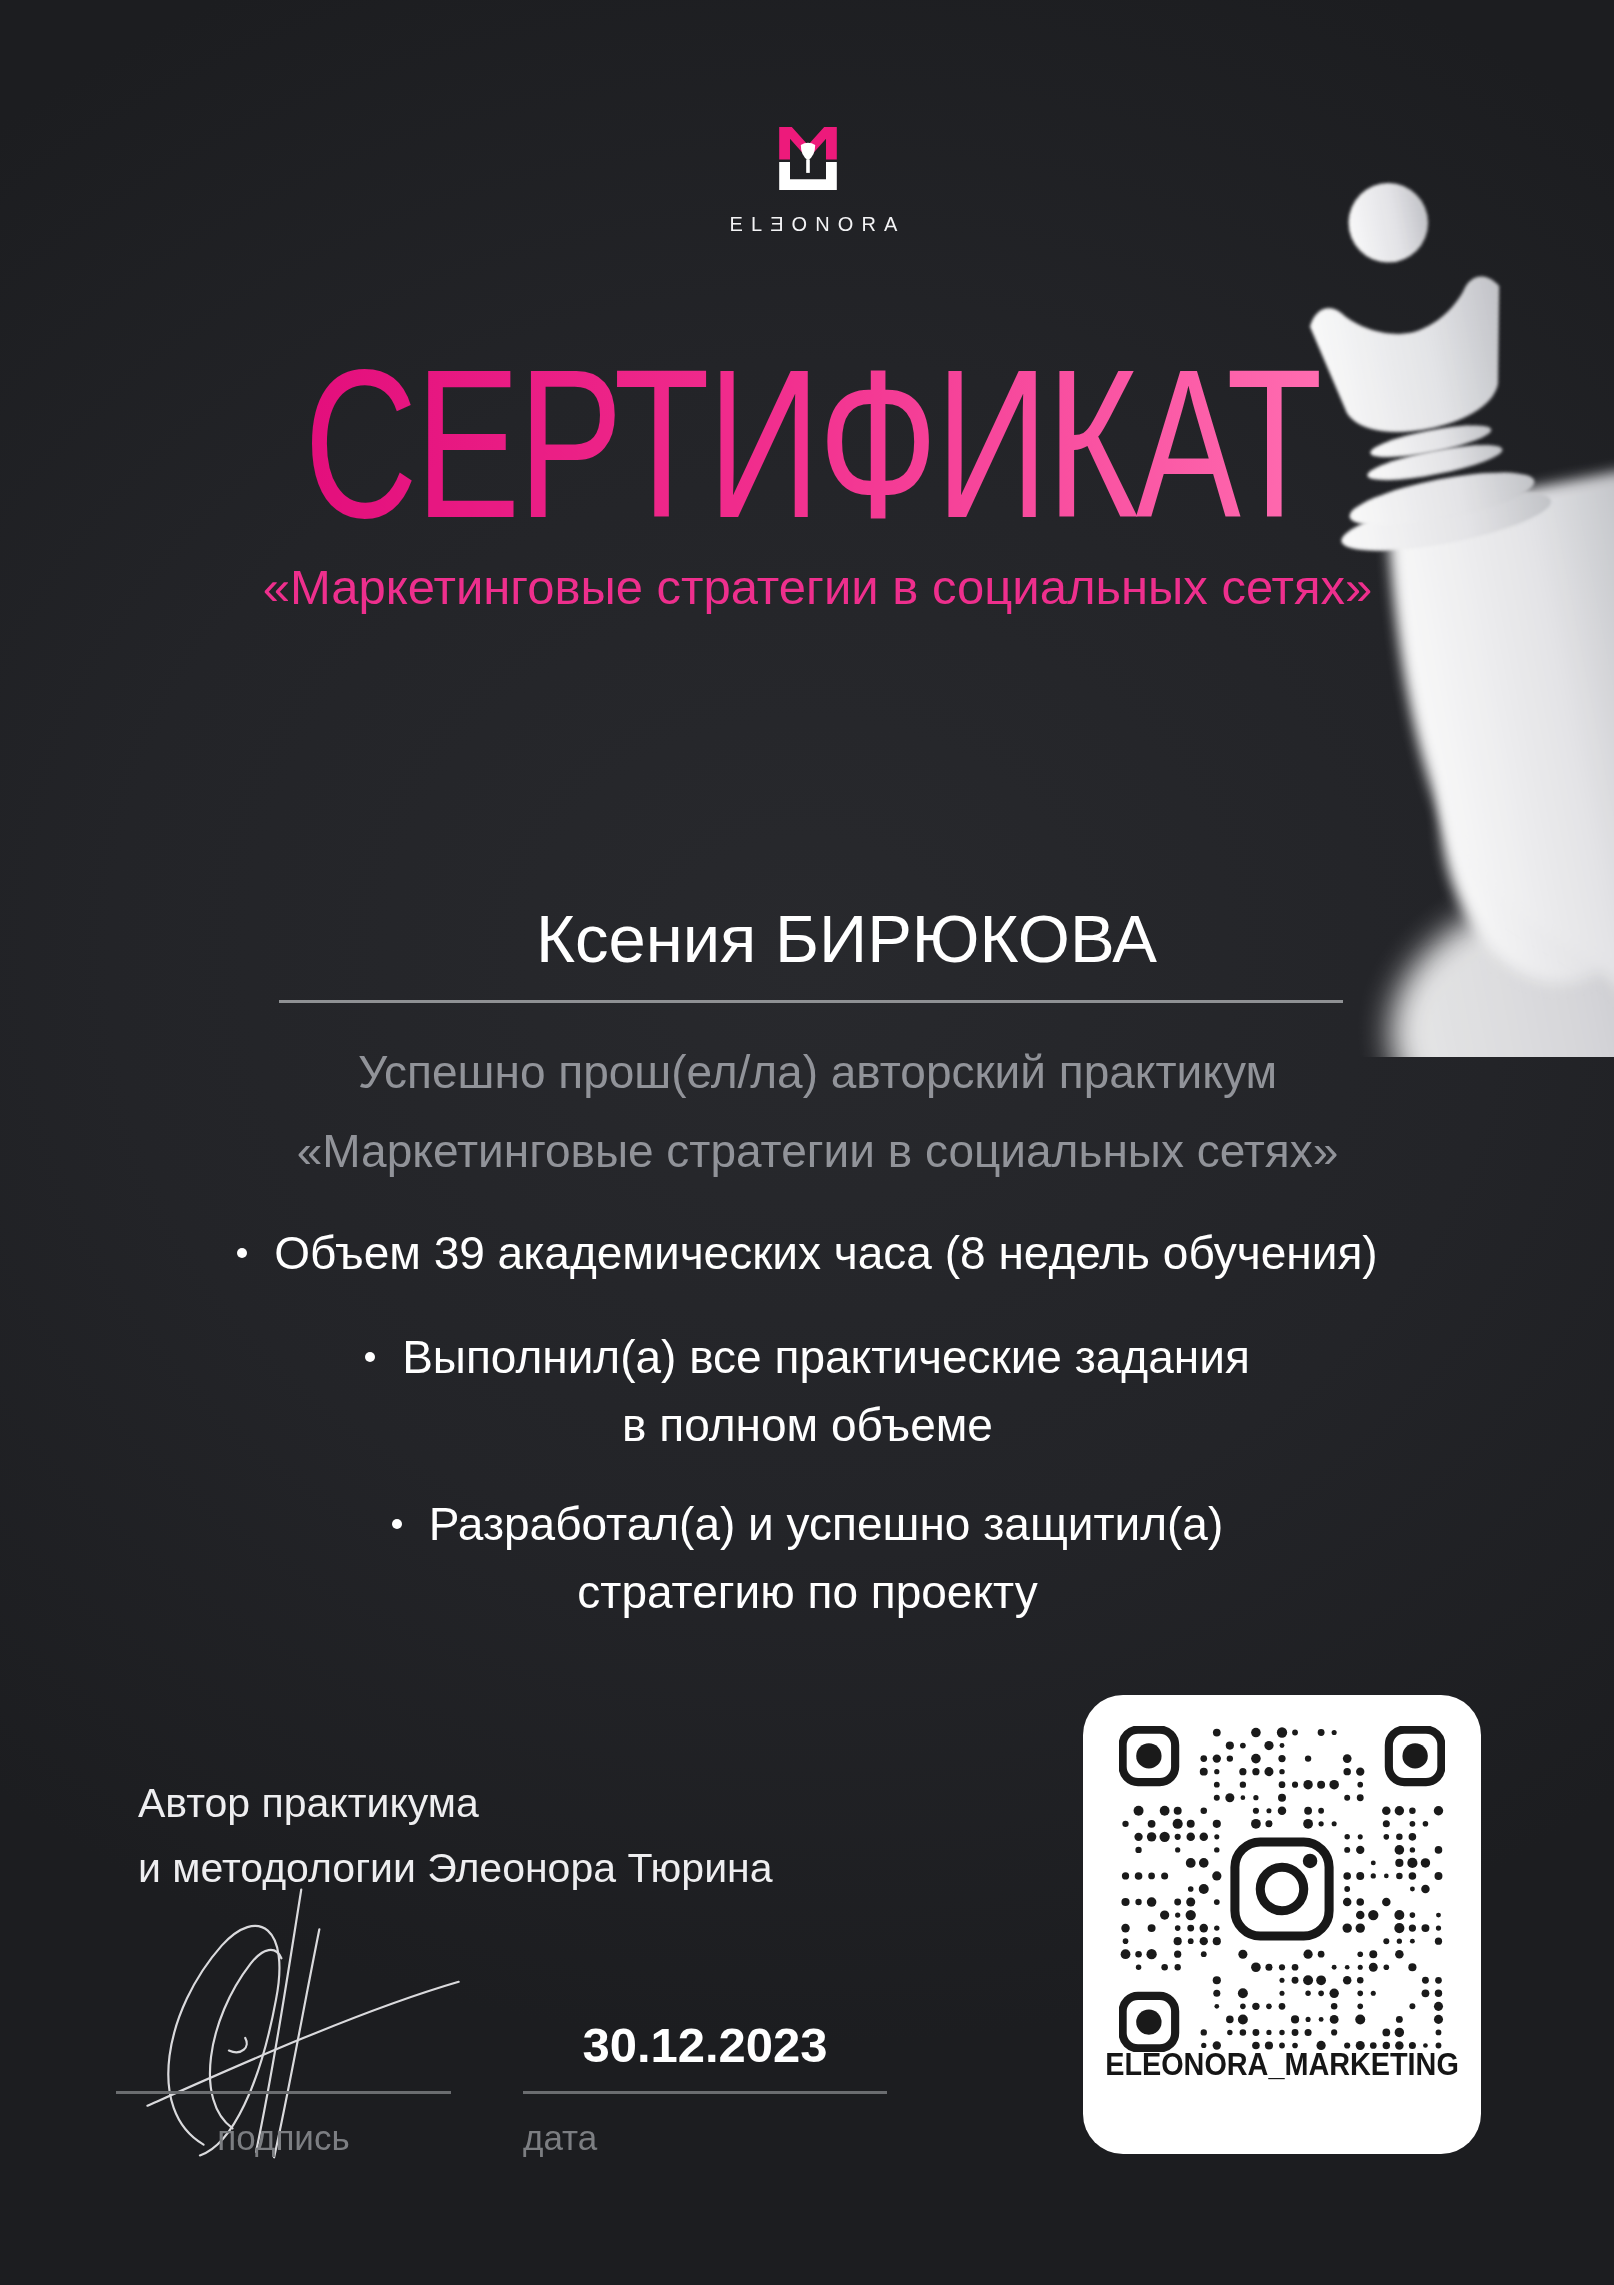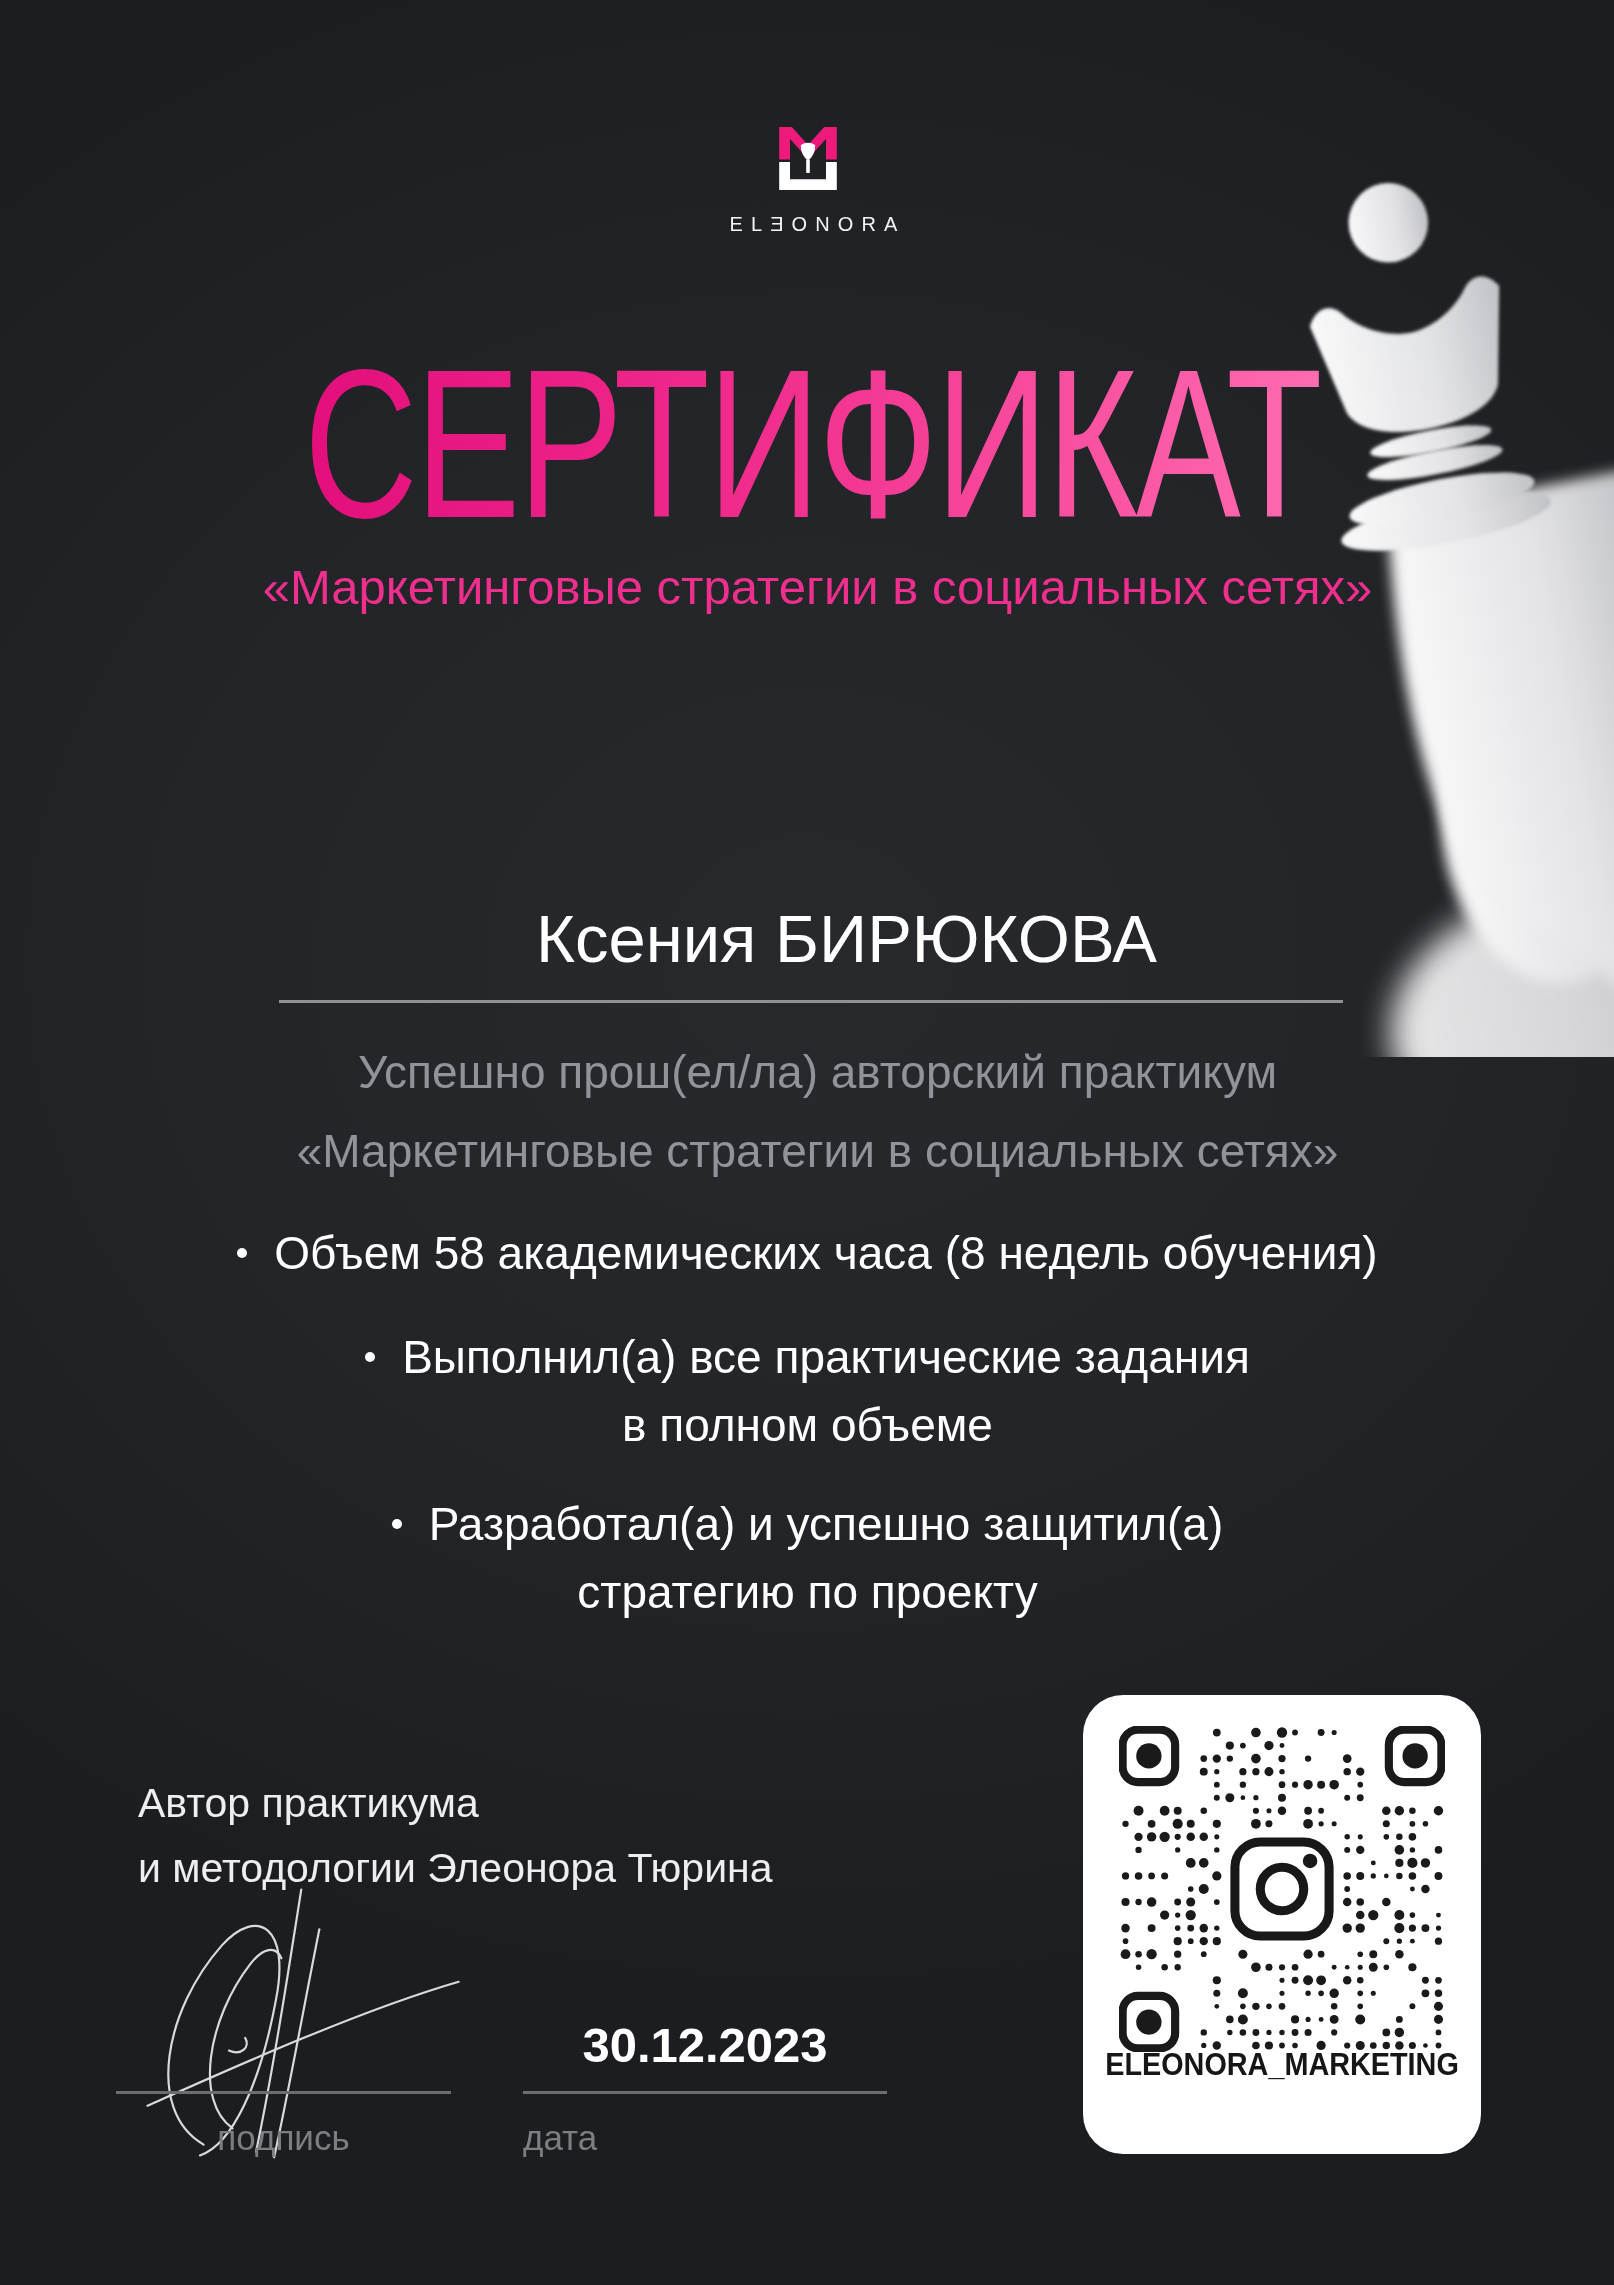--- a/index.html
+++ b/index.html
@@ -111,21 +111,21 @@
   </div>
 
   <div class="abs ctr r-name">Ксения БИРЮКОВА</div>
   <div class="abs name-divider"></div>
   <div class="abs ctr desc">
     <div>Успешно прош(ел/ла) авторский практикум</div>
     <div>«Маркетинговые стратегии в социальных сетях»</div>
   </div>
 
   <div class="abs bullet b1">
-    <div class="bline"><span class="dot"></span><span>Объем 58 академических часа (8 недель обучения)</span></div>
+    <div class="bline"><span class="dot"></span><span>Объем 39 академических часа (8 недель обучения)</span></div>
 
   </div>
   <div class="abs bullet b2">
     <div class="bline"><span class="dot"></span><span>Выполнил(а) все практические задания</span></div>
     <div class="bline">в полном объеме</div>
   </div>
   <div class="abs author-block">
     <div>Автор практикума</div>
     <div>и методологии Элеонора Тюрина</div>
   </div>

